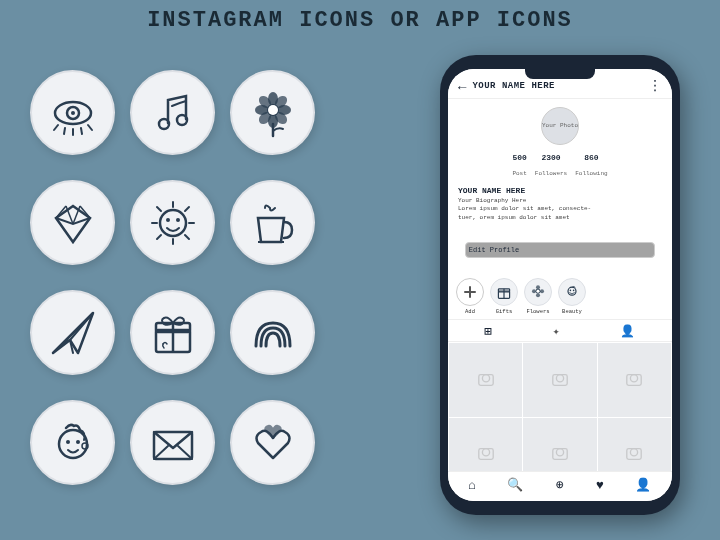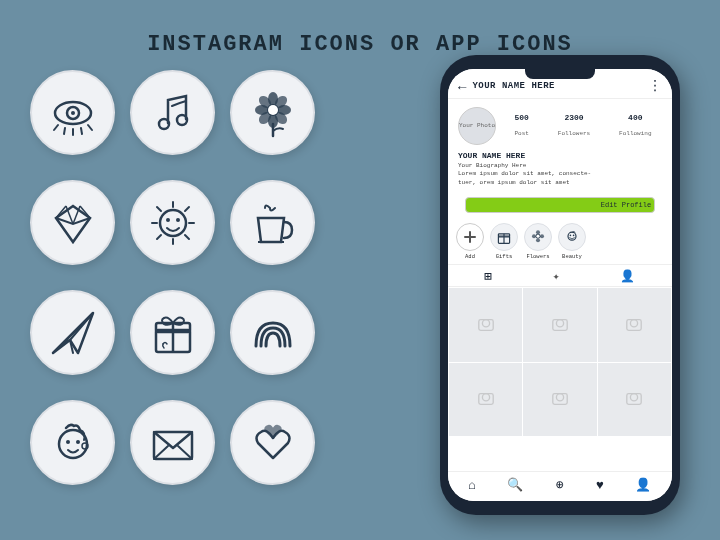--- a/index.html
+++ b/index.html
@@ -8,21 +8,21 @@
       height: 540px;
       background-color: #6b8fa3;
       font-family: 'Courier New', monospace;
       overflow: hidden;
       position: relative;
     }
 
     
     .page-title {
       text-align: center;
-      padding-top: 32px;
+      padding-top: 8px;
       font-size: 22px;
       font-weight: bold;
       color: #1a2a35;
       letter-spacing: 2px;
       text-transform: uppercase;
       font-family: 'Courier New', monospace;
     }
 
     
     .icons-grid {
@@ -128,20 +128,21 @@
     
     .insta-profile {
       padding: 8px 10px 4px;
     }
 
     .insta-profile-top {
       display: flex;
       align-items: center;
       gap: 8px;
       margin-bottom: 6px;
+      flex-direction: column;
     }
 
     .profile-photo-circle {
       width: 38px;
       height: 38px;
       border-radius: 50%;
       background: #dde0e5;
       border: 1px solid #ccc;
       display: flex;
       align-items: center;
@@ -184,29 +185,29 @@
     }
 
     .profile-bio {
       font-size: 6px;
       color: #444;
       line-height: 1.4;
     }
 
     .edit-profile-btn {
       width: 85%;
-      margin: 6px auto;
+      margin: 16px auto;
       display: block;
-      text-align: right;
+      text-align: left;
       border: 1px solid #ccc;
       border-radius: 4px;
       padding: 3px;
       font-size: 7px;
       color: #1a2535;
-      background: #84cc16;
+      background: #a3a3a3;
     }
 
     
     .highlights-row {
       display: flex;
       gap: 6px;
       padding: 4px 8px;
       border-bottom: 1px solid #eee;
       align-items: center;
     }
@@ -473,21 +474,21 @@
           <div class="profile-stats">
             <div class="stat-item">
               <span class="stat-number">500</span>
               <span class="stat-label">Post</span>
             </div>
             <div class="stat-item">
               <span class="stat-number">2300</span>
               <span class="stat-label">Followers</span>
             </div>
             <div class="stat-item">
-              <span class="stat-number">400</span>
+              <span class="stat-number">860</span>
               <span class="stat-label">Following</span>
             </div>
           </div>
         </div>
         <div class="profile-name">YOUR NAME HERE</div>
         <div class="profile-bio">
           <span>Your Biography Here</span><br>
           <span>Lorem ipsum dolor sit amet, consecte-</span><br>
           <span>tuer, orem ipsum dolor sit amet</span>
         </div>

